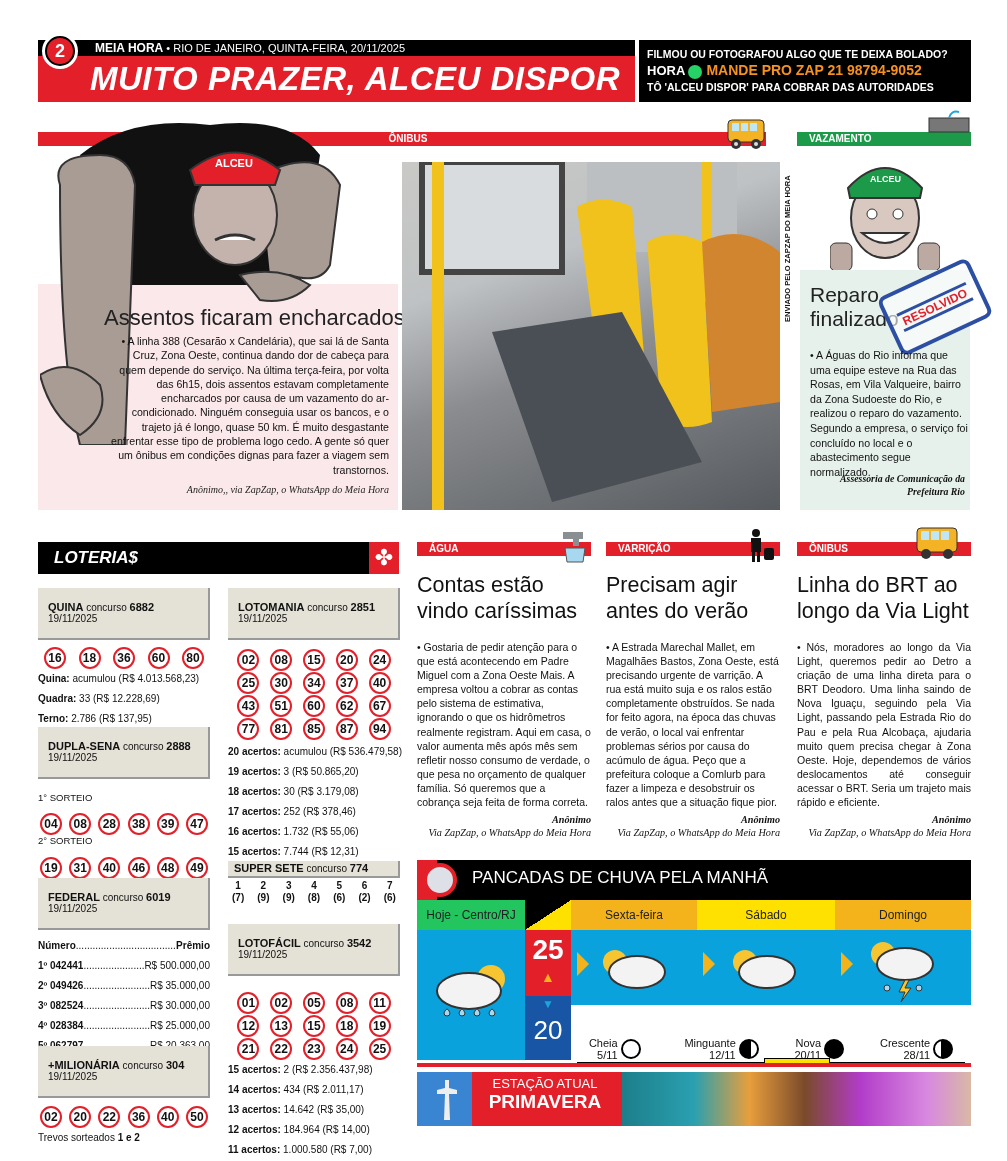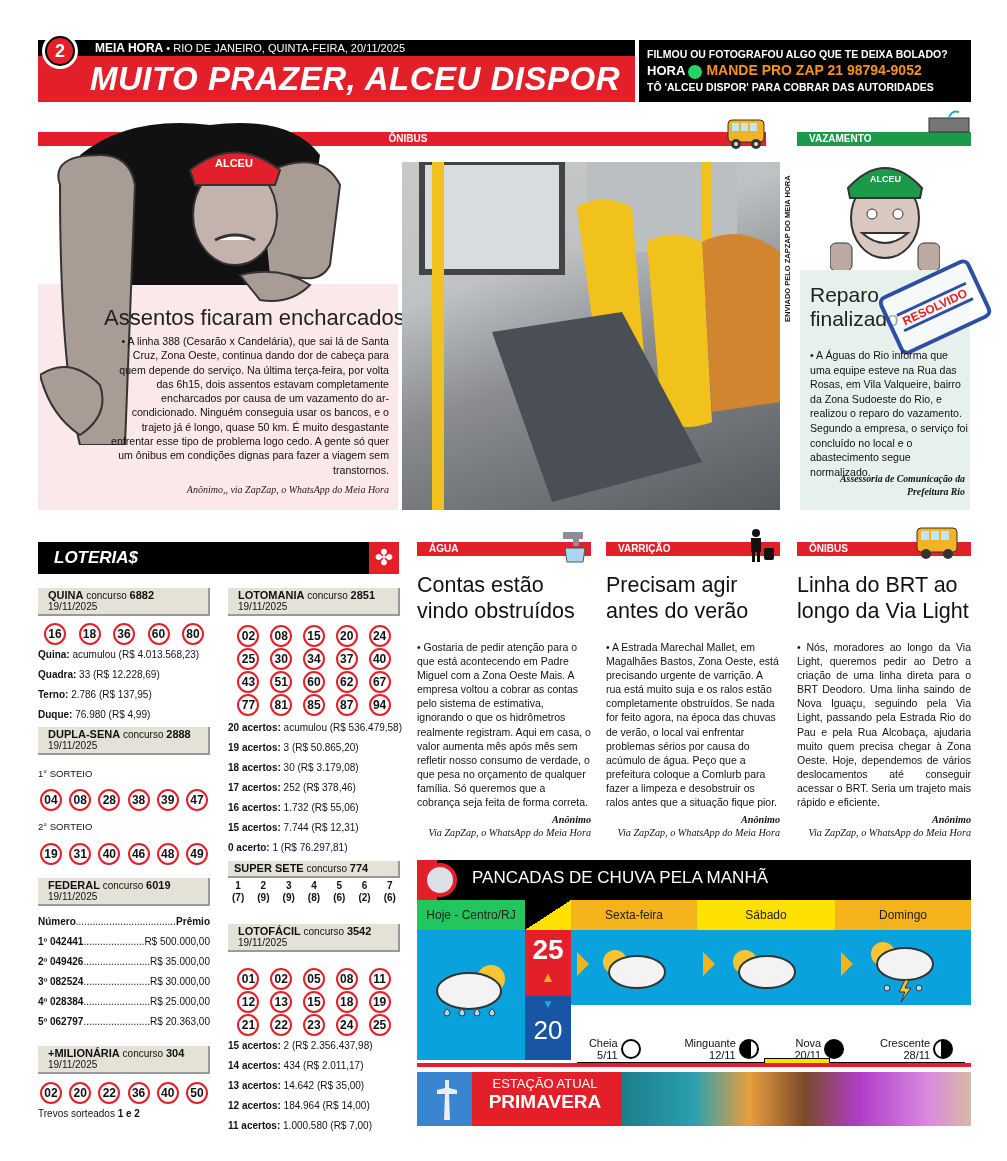--- a/index.html
+++ b/index.html
@@ -32,21 +32,21 @@
 
 .story2-bg{left:800px;top:270px;width:170px;height:240px;background:#e7f1ec}
 .story2-title{left:810px;top:283px;font-size:21px;line-height:24px;color:#222}
 .stamp{left:885px;top:275px;width:100px;height:64px;border:4px solid #2d4fa3;border-radius:8px;transform:rotate(-25deg);display:flex;align-items:center;justify-content:center;background:rgba(255,255,255,.6)}
 .stamp span{color:#e3202a;font-weight:900;font-size:12px;border-top:3px solid #2d4fa3;border-bottom:3px solid #2d4fa3;padding:0 3px}
 .story2-body{left:810px;top:348px;width:160px;font-size:10.6px;line-height:14.6px;color:#111}
 .story2-sig{left:810px;top:472px;width:155px;text-align:right;font-family:"Liberation Serif",serif;font-style:italic;font-weight:bold;font-size:9.8px;line-height:13px}
 
 .lot-hdr{left:38px;top:542px;width:331px;height:32px;background:#000;color:#fff;font-size:17px;font-weight:900;font-style:italic;line-height:32px;padding-left:16px}
 .lot-clover{left:369px;top:542px;width:30px;height:32px;background:#e3202a;display:flex;align-items:center;justify-content:center;color:#fff;font-size:22px}
-.boxhdr{background:#e4e1d6;border-right:2px solid #999;border-bottom:2px solid #999;padding:2px 10px;font-size:10px;line-height:11px}
+.boxhdr{background:#e4e1d6;border-right:2px solid #999;border-bottom:2px solid #999;padding:14px 10px;font-size:10px;line-height:11px}
 .boxhdr b{font-weight:900;font-size:11px}
 .balls{display:flex;justify-content:space-between}
 .ball{width:22px;height:22px;border:2px solid #e3202a;border-radius:50%;font-weight:900;font-size:12px;display:flex;align-items:center;justify-content:center}
 .lotline{font-size:10px;line-height:20px;white-space:nowrap}
 .lotline b{font-weight:900}
 .small{font-size:9.5px}
 
 .art-title{font-size:21.5px;line-height:26px;color:#111}
 .art-body{font-size:10.5px;line-height:14.1px;color:#111}
 .art-sig{text-align:right;font-family:"Liberation Serif",serif;font-style:italic;font-size:10.2px;line-height:13px}
@@ -180,21 +180,21 @@
   <div class="boxhdr"><b>DUPLA-SENA</b> <span>concurso</span> <b>2888</b><br><span>19/11/2025</span></div>
   <div class="small" style="margin-top:13px">1° SORTEIO</div>
   <div class="balls" style="padding:10px 2px 0" id="ds1-balls">
       <div class="ball">04</div>
       <div class="ball">08</div>
       <div class="ball">28</div>
       <div class="ball">38</div>
       <div class="ball">39</div>
       <div class="ball">47</div>
     </div>
-  <div class="small" style="margin-top:10px">2° SORTEIO</div>
+  <div class="small" style="">2° SORTEIO</div>
   <div class="balls" style="padding:11px 2px 0" id="ds2-balls">
       <div class="ball">19</div>
       <div class="ball">31</div>
       <div class="ball">40</div>
       <div class="ball">46</div>
       <div class="ball">48</div>
       <div class="ball">49</div>
     </div>
 </div>
 
@@ -348,21 +348,21 @@
   <div class="secbar">ÁGUA</div>
   <div class="abs" style="left:138px;top:-14px">
     <svg width="36" height="36" viewBox="0 0 36 36">
         <rect x="8" y="4" width="20" height="7" fill="#8a8f94"></rect>
         <rect x="18" y="10" width="6" height="8" fill="#8a8f94"></rect>
         <path d="M10 20 L30 20 L28 34 L12 34Z" fill="#a8d8f0" stroke="#555"></path>
       </svg>
   </div>
   <div class="art-title" style="margin-top:16px">
       <div>Contas estão</div>
-      <div>vindo obstruídos</div>
+      <div>vindo caríssimas</div>
     </div>
   <div class="art-body" style="margin-top:16px">• Gostaria de pedir atenção para o que está acontecendo em Padre Miguel com a Zona Oeste Mais. A empresa voltou a cobrar as contas pelo sistema de estimativa, ignorando o que os hidrômetros realmente registram. Aqui em casa, o valor aumenta mês após mês sem refletir nosso consumo de verdade, o que pesa no orçamento de qualquer família. Só queremos que a cobrança seja feita de forma correta.</div>
   <div class="art-sig" style="margin-top:4px"><b>Anônimo</b><br><span>Via ZapZap, o WhatsApp do Meia Hora</span></div>
 </div>
 
 <div class="abs" style="left:606px;top:542px;width:174px">
   <div class="secbar">VARRIÇÃO</div>
   <div class="abs" style="left:136px;top:-14px">
     <svg width="36" height="36" viewBox="0 0 36 36">
         <circle cx="14" cy="5" r="4" fill="#111"></circle>

